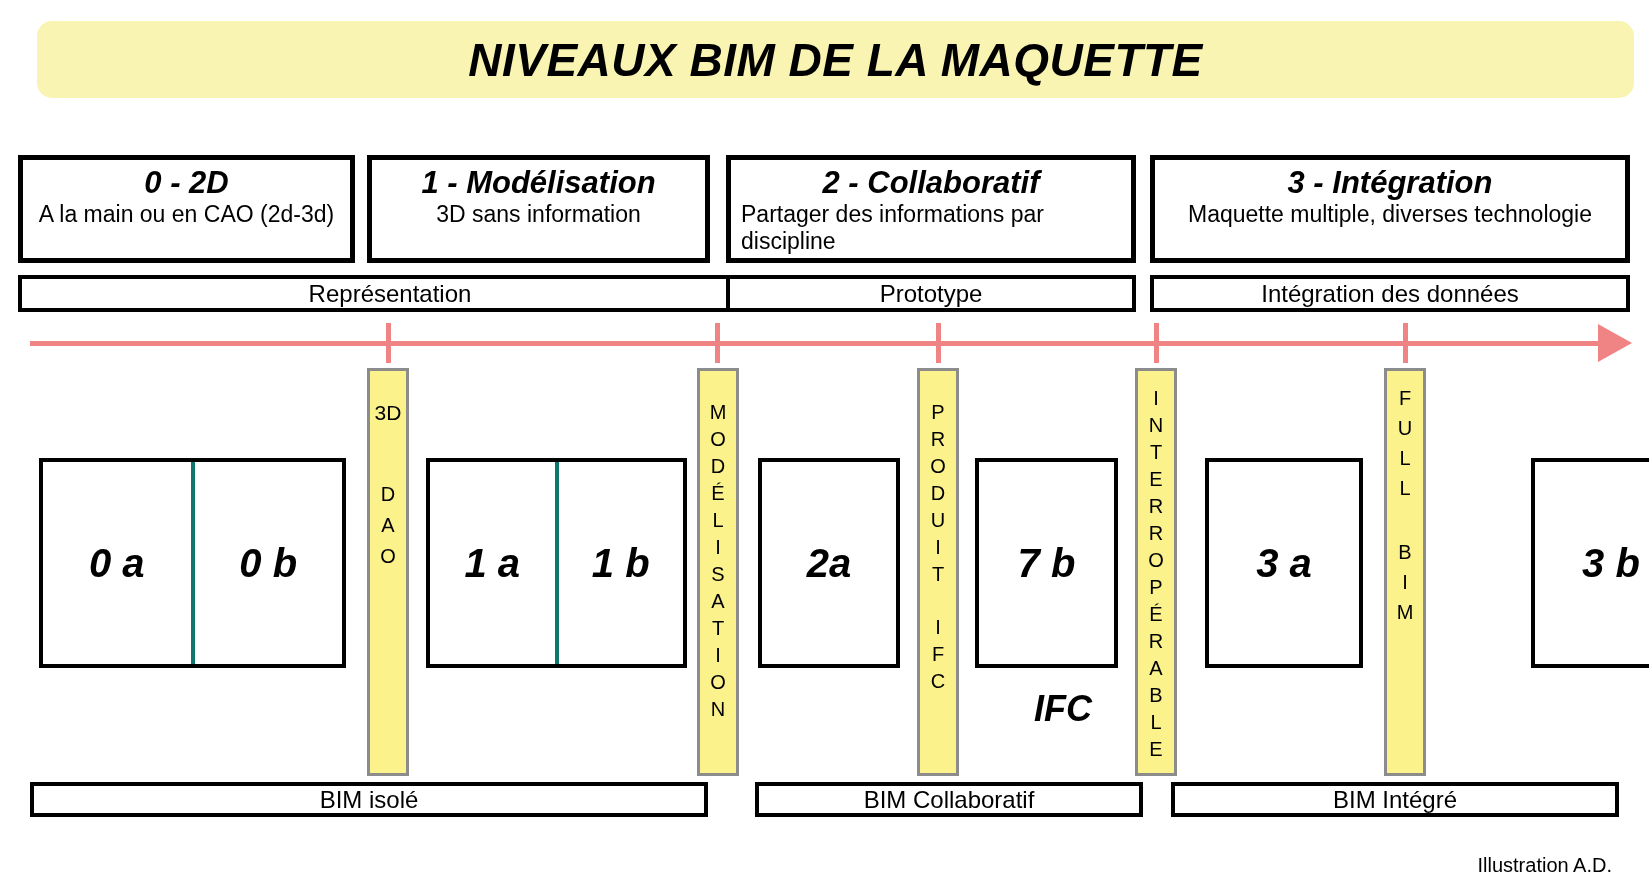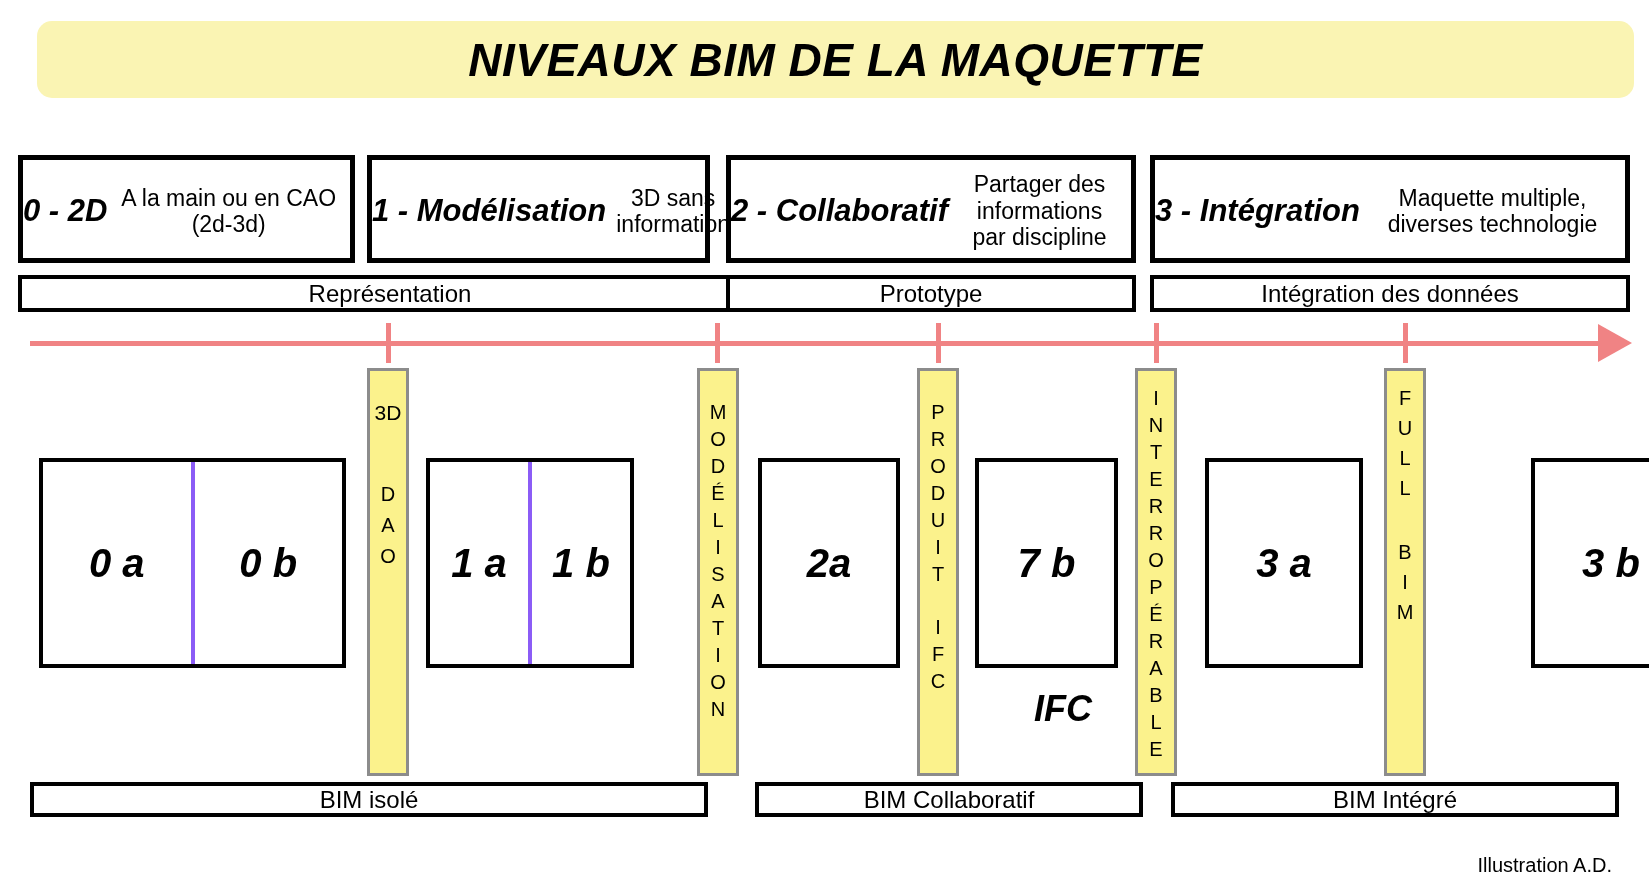--- a/index.html
+++ b/index.html
@@ -9,24 +9,24 @@
   }
   
   .banner{
     position:absolute;left:21px;top:21px;width:1597px;height:77px;
     border-radius:15px;display:flex;align-items:center;justify-content:center;margin-left:16px;
   }
   .banner .title{font-size:46px;font-weight:bold;font-style:italic;letter-spacing:.5px;}
   
   .hdr{
     position:absolute;top:155px;height:108px;border:5px solid #000;background:#fff;
-    box-sizing:border-box;display:flex;flex-direction:row;align-items:center;padding-top:4px;
+    box-sizing:border-box;display:flex;flex-direction:column;align-items:center;padding-top:4px;
   }
   .hdr .t{font-size:31px;font-weight:bold;font-style:italic;line-height:1.2;white-space:nowrap;}
-  .hdr .s{font-size:23px;line-height:1.15;text-align:center;padding:0 10px;}
+  .hdr .s{font-size:23px;line-height:1.15;padding:0 10px;}
   #h0{left:18px;width:337px} #h1{left:367px;width:343px}
   #h2{left:726px;width:410px} #h3{left:1150px;width:480px}
   
   .phase{
     position:absolute;top:275px;height:37px;border:4px solid #000;background:#fff;
     box-sizing:border-box;display:flex;align-items:center;justify-content:center;font-size:24px;
   }
   #p0{left:18px;width:744px} #p1{left:726px;width:410px} #p2{left:1150px;width:480px}
   
   .arrow-line{position:absolute;left:30px;top:341px;width:1572px;height:5px;}
@@ -48,22 +48,22 @@
   #m3 .v1{margin-top:30px;letter-spacing:5px;}
   #m3 .v2{margin-top:26px;letter-spacing:5px;}
   #m4 .vtext{margin-top:16px;letter-spacing:5px;}
   #m5 .v1{margin-top:16px;letter-spacing:8px;}
   #m5 .v2{margin-top:34px;letter-spacing:8px;}
   
   .dualbox{position:absolute;top:458px;height:210px;border:4px solid #000;background:#fff;
     box-sizing:border-box;display:flex;}
   .dualbox .half{flex:1;display:flex;align-items:center;justify-content:center;
     font-size:40px;font-weight:bold;font-style:italic;}
-  .dualbox .half + .half{border-left:4px solid #8b5cf6;}
-  #d0{left:39px;width:307px} #d1{left:426px;width:208px}
+  .dualbox .half + .half{border-left:4px solid #0f766e;}
+  #d0{left:39px;width:307px} #d1{left:426px;width:261px}
   .sbox{position:absolute;top:458px;height:210px;border:4px solid #000;background:#fff;
     box-sizing:border-box;display:flex;align-items:center;justify-content:center;
     font-size:40px;font-weight:bold;font-style:italic;}
   #s2a{left:758px;width:142px} #s2b{left:975px;width:143px}
   #s3a{left:1205px;width:158px} #s3b{left:1531px;width:160px}
   
   .ifc{position:absolute;left:1005px;top:688px;width:116px;text-align:center;
     font-size:36px;font-weight:bold;font-style:italic;}
   
   .bottom{position:absolute;top:782px;height:35px;border:4px solid #000;background:#fff;

